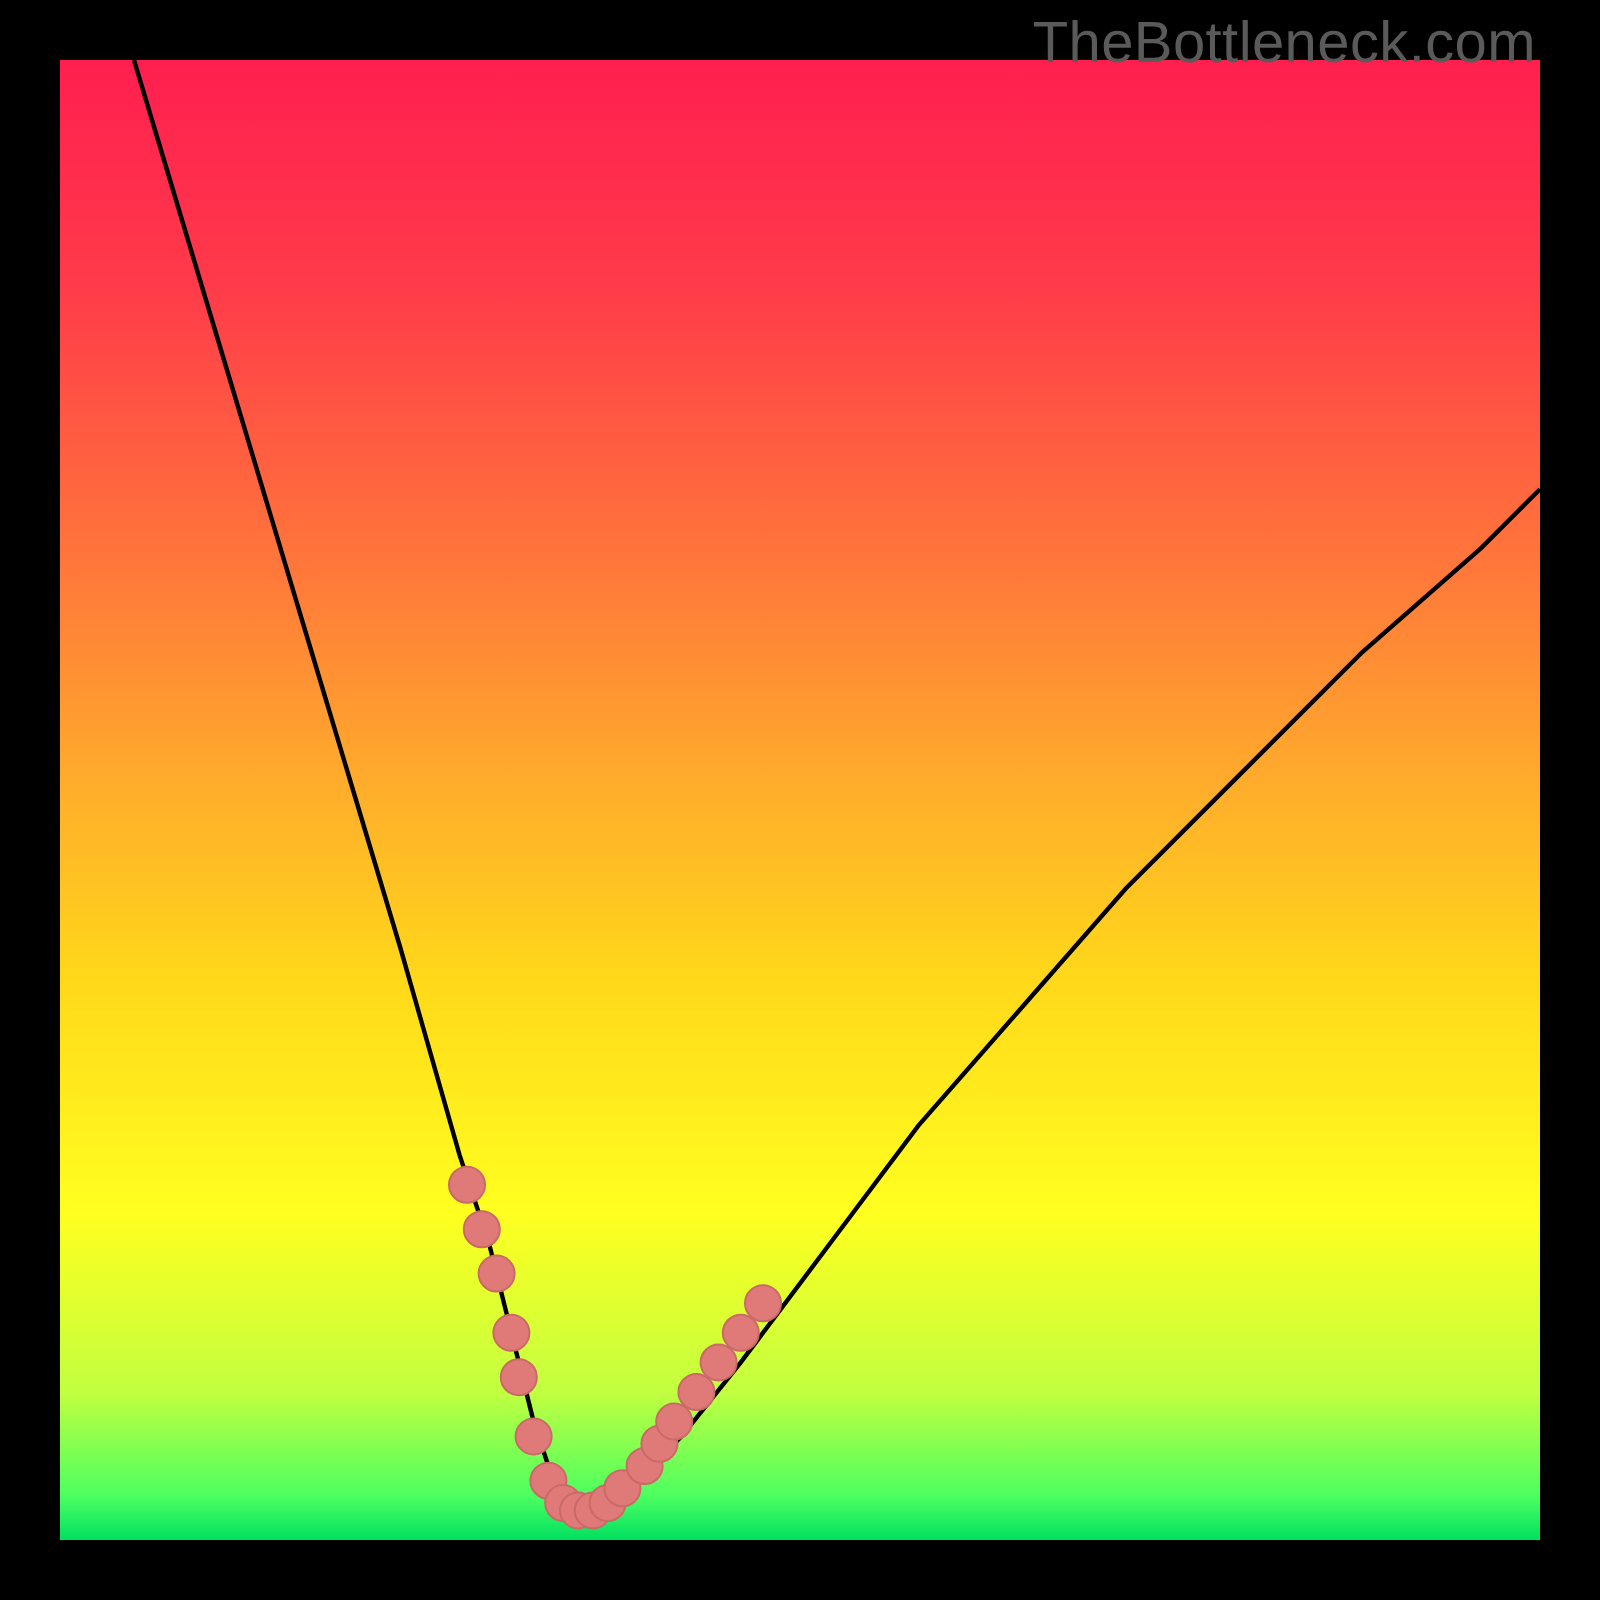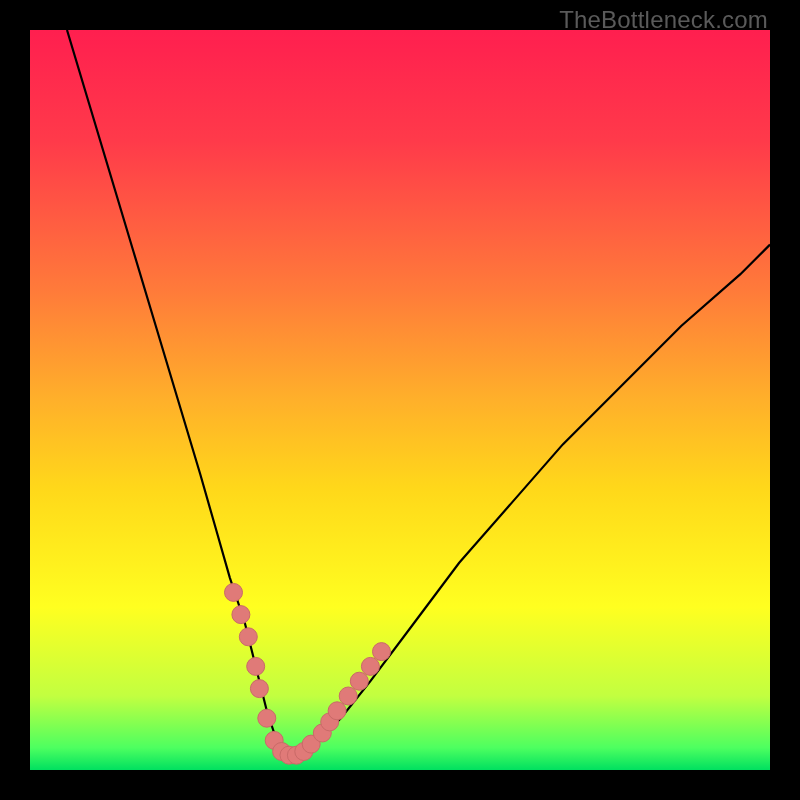--- a/index.html
+++ b/index.html
@@ -24,21 +24,21 @@
     left: 0;
     top: 0;
     width: 740px;
     height: 740px;
   }
   .credit {
     position: absolute;
     top: 6px;
     right: 32px;
     color: #5a5a5a;
-    font-size: 24px;
+    font-size: 29px;
     font-weight: 500;
     letter-spacing: 0.2px;
   }
   svg {
     display: block;
   }
 </style>
 </head>
 <body>
 

